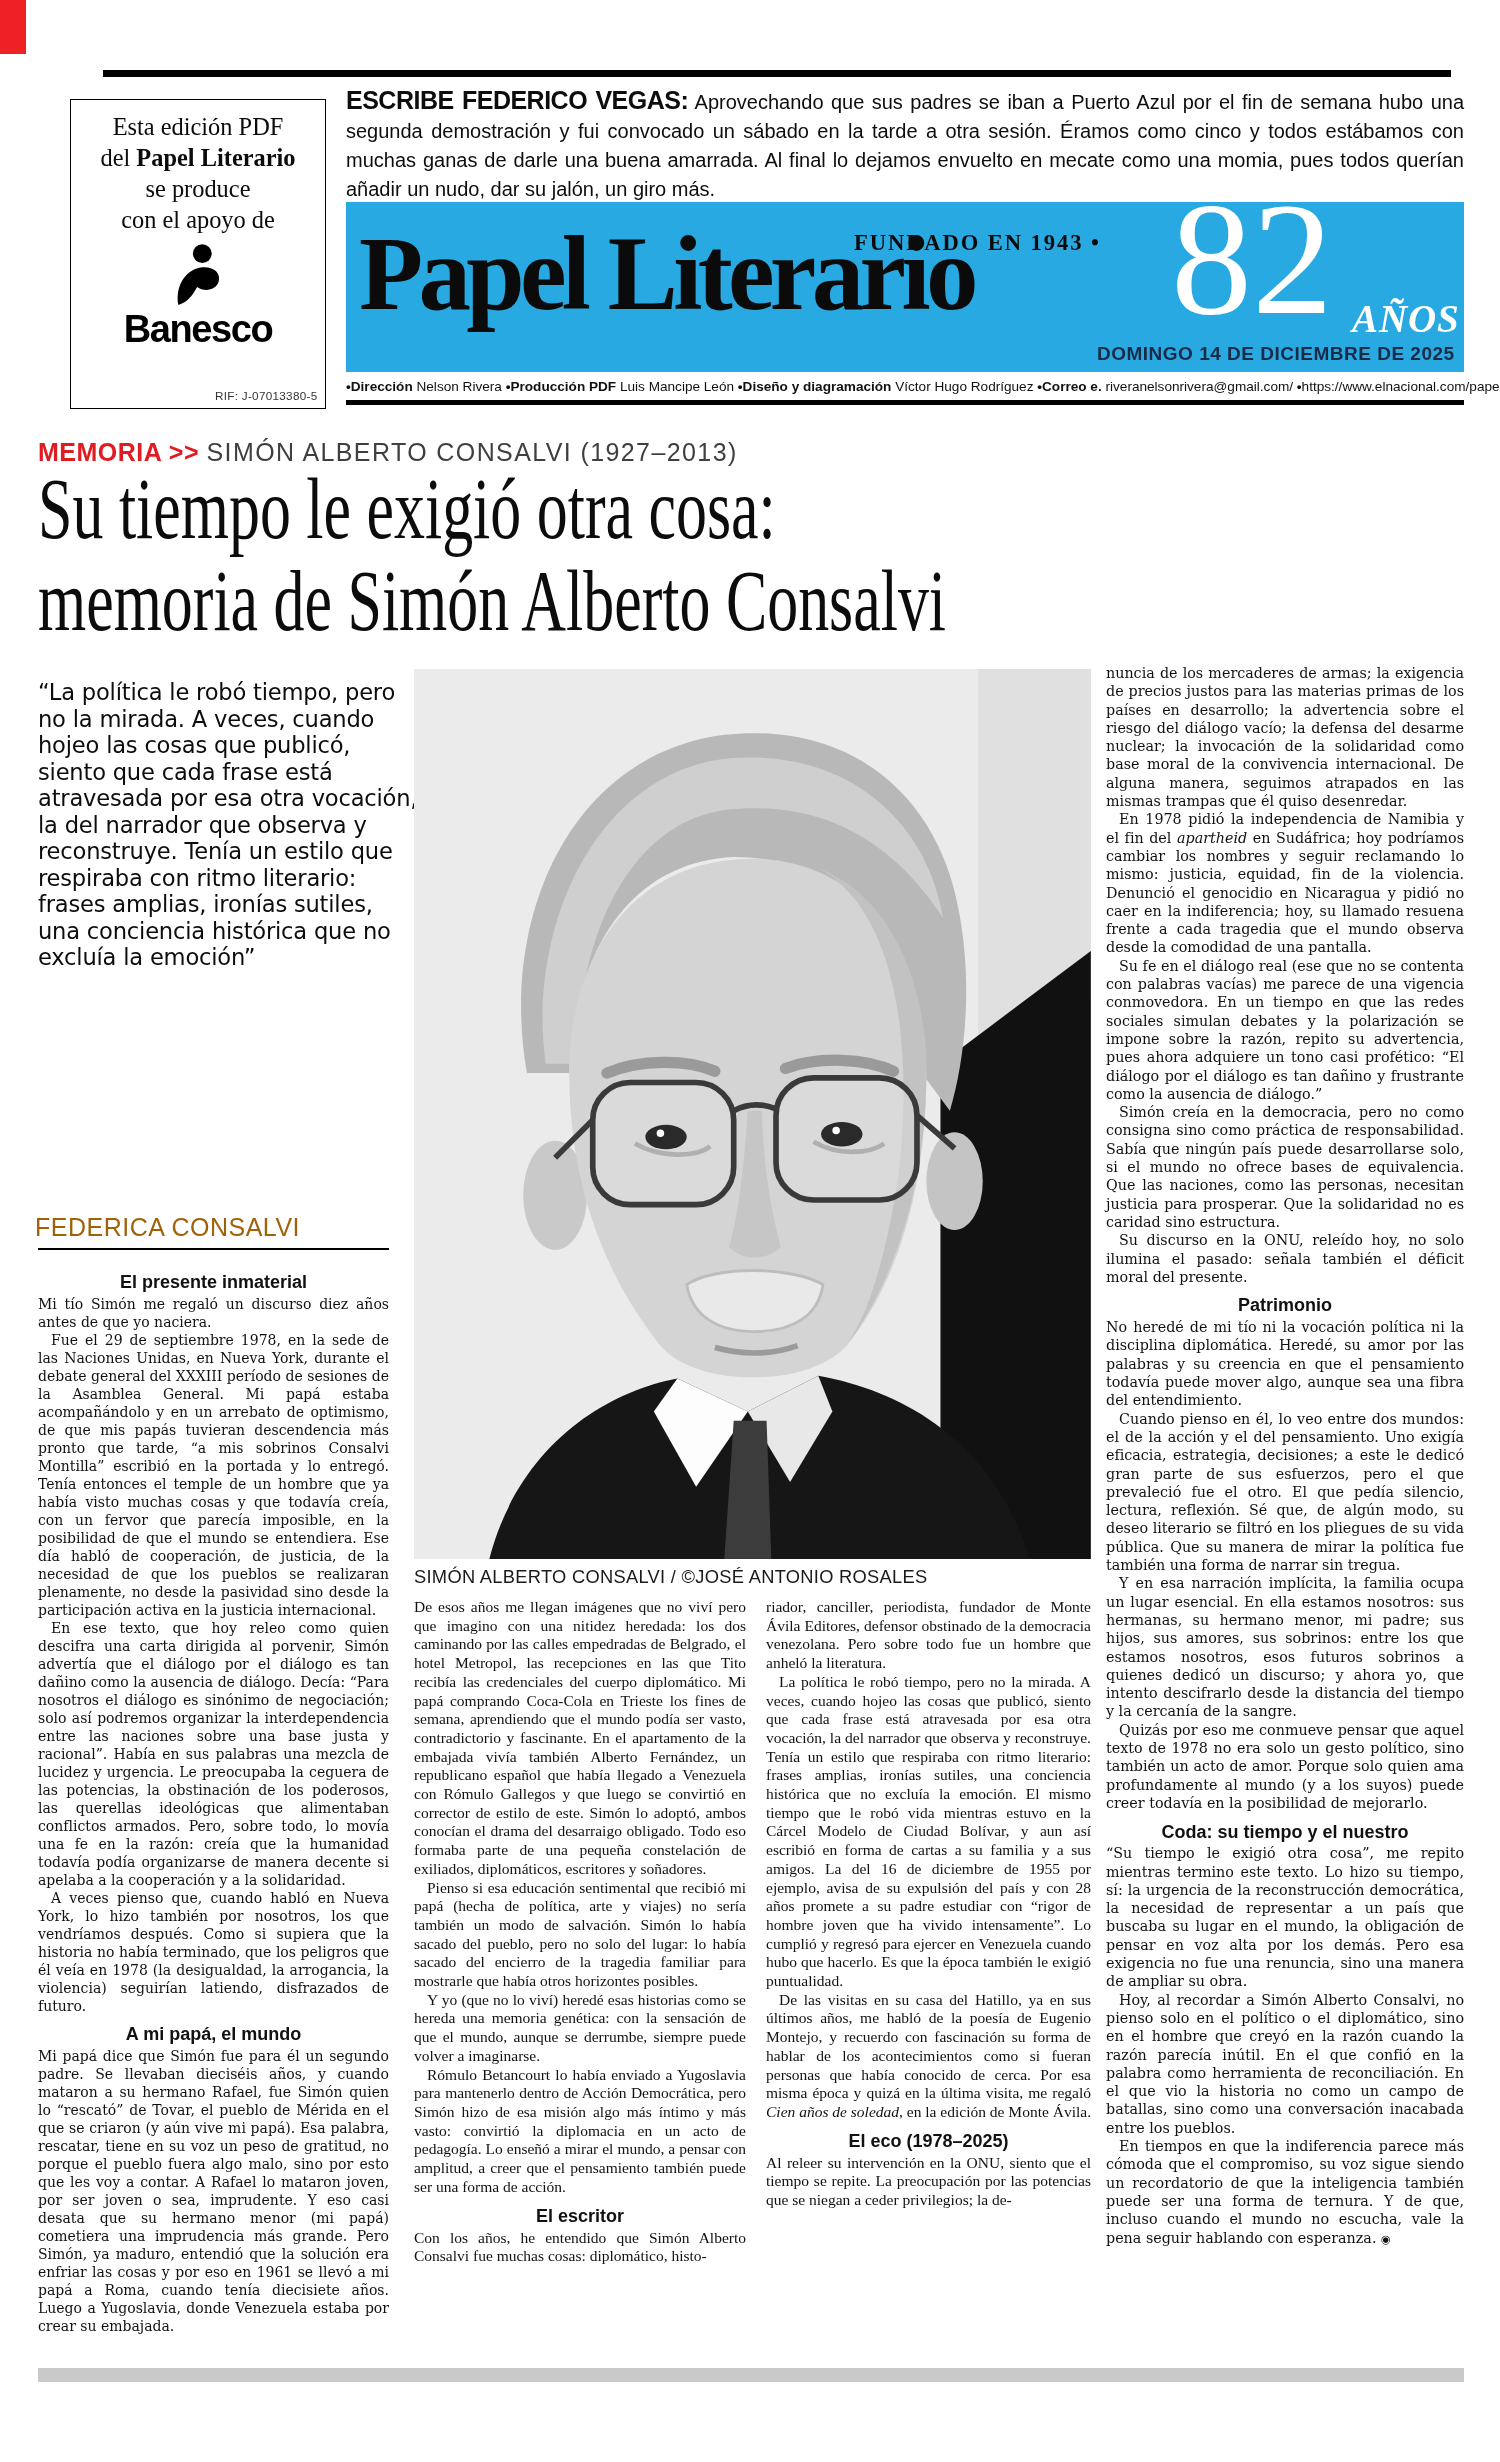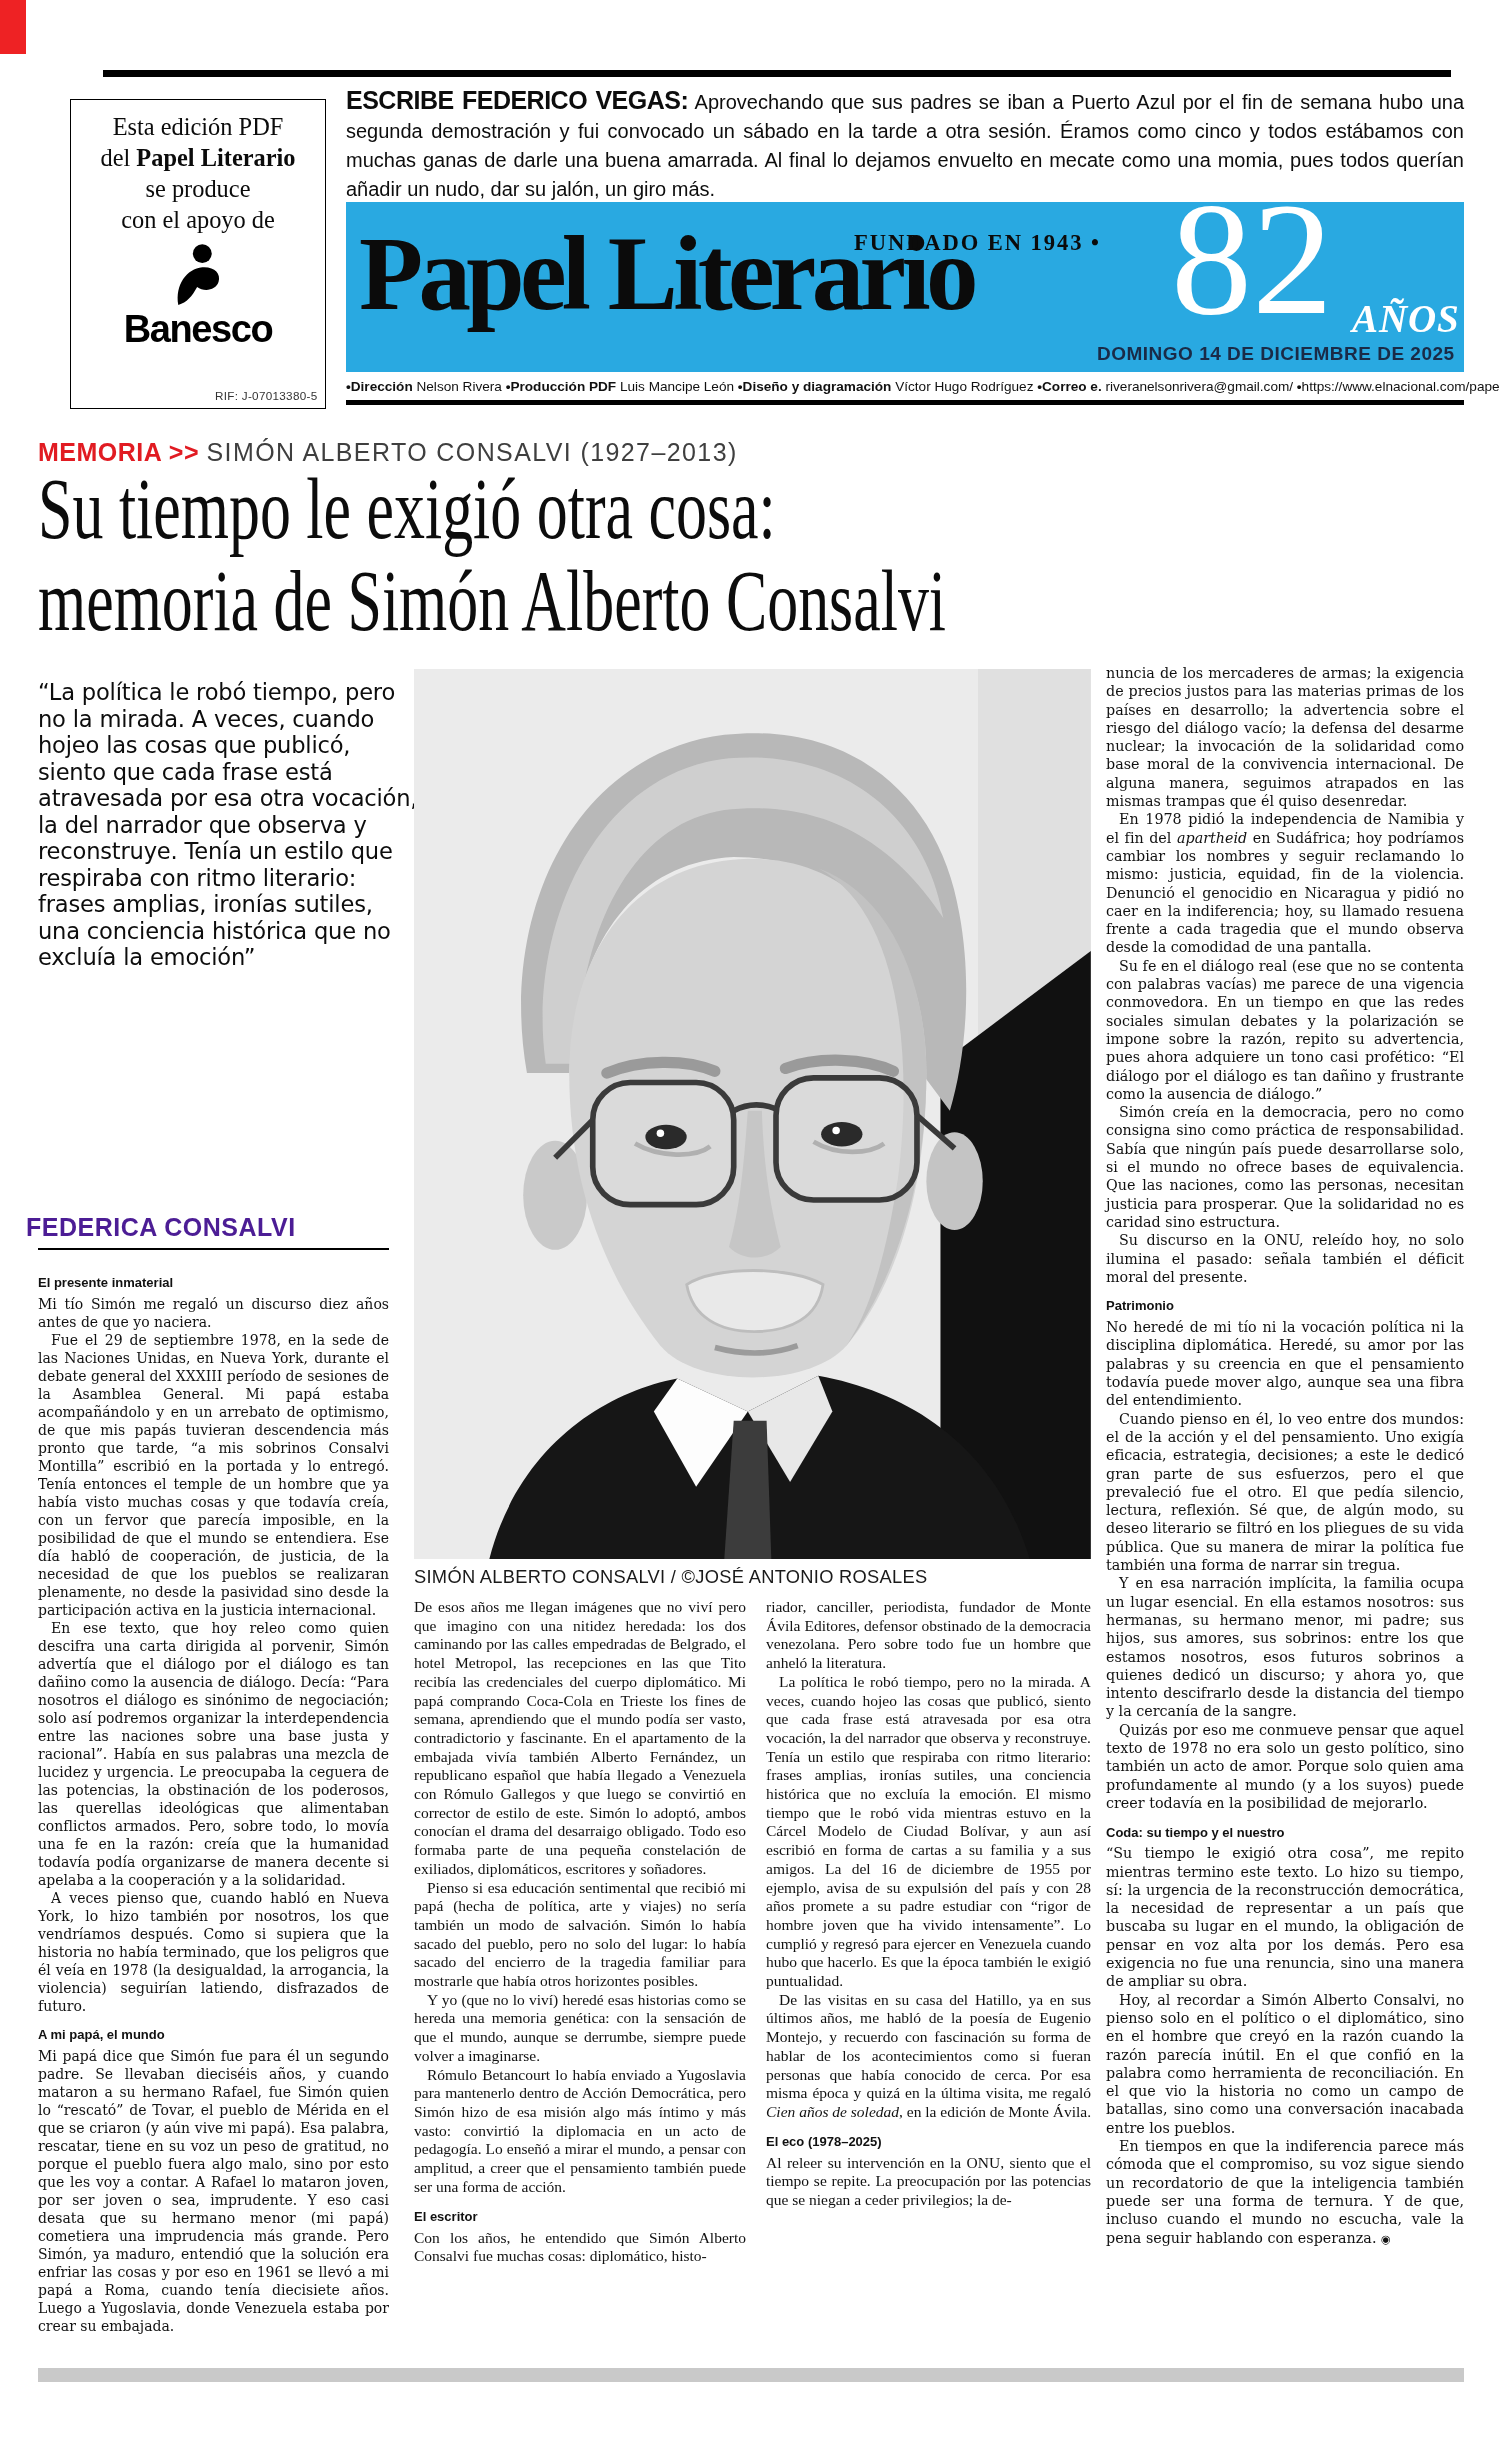--- a/index.html
+++ b/index.html
@@ -47,37 +47,37 @@
   .headline-line{left:38px;font-family:"Liberation Serif",serif;font-size:86px;line-height:90px;color:#0c0c0c;
                  transform:scaleX(0.72);transform-origin:left top;white-space:nowrap;}
   #headline1{top:464px;}
   #headline2{top:556px;}
 
   
   #pullquote{left:38px;top:679px;width:380px;font-family:"DejaVu Sans",sans-serif;font-size:22.6px;line-height:26.5px;
              color:#0d0d0d;letter-spacing:-0.2px;}
 
   
-  #byline{left:26px;top:1213px;font-size:25px;font-weight:bold;letter-spacing:0.5px;color:#4c1d95;}
+  #byline{left:35px;top:1213px;font-size:25px;font-weight:normal;letter-spacing:0.5px;color:#a16207;}
   #byline-rule{left:38px;top:1248px;width:351px;height:1.9px;background:#000;}
 
   
   #photo{left:414px;top:669px;width:677px;height:890px;background:#ebebeb;}
   #caption{left:414px;top:1566px;width:677px;text-align:left;font-size:18.3px;letter-spacing:0.3px;color:#1a1a1a;white-space:nowrap;}
 
   
   .col{text-align:justify;}
   #col1{left:38px;top:1263px;width:351px;font-family:"DejaVu Serif",serif;font-size:14px;line-height:18px;}
   #col2{left:414px;top:1598px;width:332px;font-family:"Liberation Serif",serif;font-size:15.5px;line-height:18.7px;}
   #col3{left:766px;top:1598px;width:325px;font-family:"Liberation Serif",serif;font-size:15.5px;line-height:18.7px;}
   #col4{left:1106px;top:664px;width:358px;font-family:"DejaVu Serif",serif;font-size:14.3px;line-height:18.3px;}
   .col p{margin:0;text-indent:13px;}
   .col p:first-child{text-indent:0;}
-  .col .subhead{font-family:"Liberation Sans",sans-serif;font-weight:bold;font-size:13px;line-height:19px;
-                margin:10.3px 0 2.8px 0;text-align:left;}
+  .col .subhead{font-family:"Liberation Sans",sans-serif;font-weight:bold;font-size:18px;line-height:19px;
+                margin:10.3px 0 2.8px 0;text-align:center;}
   .col .subhead + p{text-indent:0;}
   .endmark{font-size:11.3px;}
 
   #bottom-bar{left:38px;top:2368px;width:1426px;height:14px;background:#c9c9c9;}
 </style>
 </head>
 <body>
 
 <div id="page">
 

